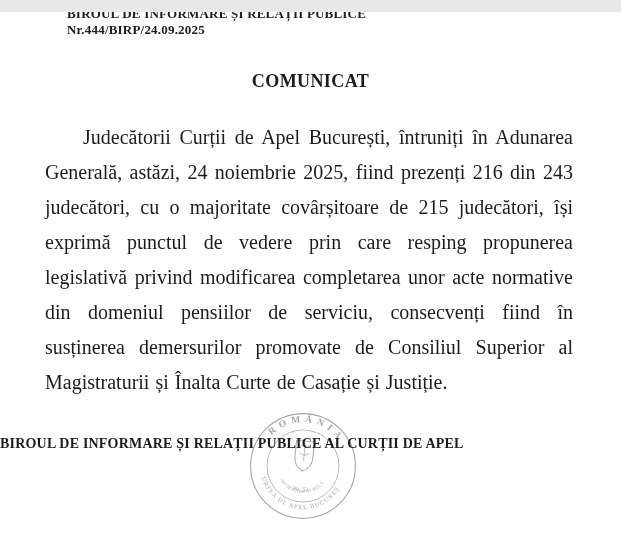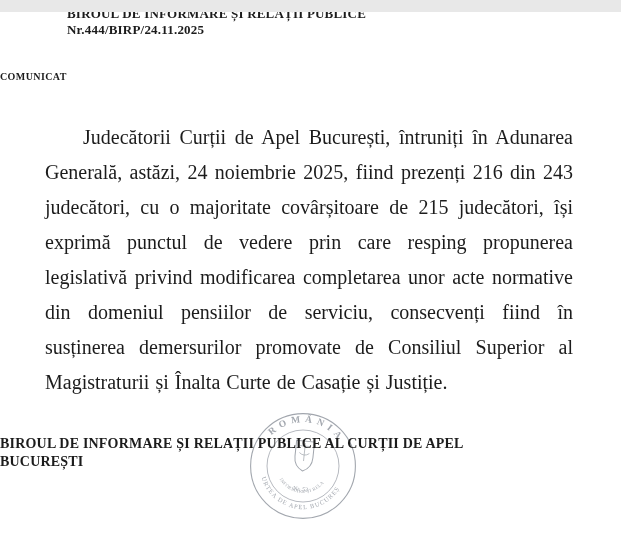--- a/index.html
+++ b/index.html
@@ -18,23 +18,23 @@
     top:-6px;left:67px;
     font-weight:bold;
     font-size:13px;
     line-height:15.5px;
     letter-spacing:.2px;
     white-space:nowrap;
   }
   .doc-title{
     position:absolute;
     top:59px;left:0;right:0;
-    text-align:left;
+    text-align:center;
     font-weight:bold;
-    font-size:10px;
+    font-size:18px;
     letter-spacing:.4px;
   }
   .doc-body{
     position:absolute;
     top:88px;left:45px;right:48px;
     font-size:20px;
     line-height:35px;
     text-align:justify;
     text-indent:38px;
     word-spacing:1px;
@@ -61,21 +61,21 @@
     fill:#8b919a;
   }
 </style>
 </head>
 <body>
 
 <div class="page">
 
   <div class="doc-header">
     <div>BIROUL DE INFORMARE ȘI RELAȚII PUBLICE</div>
-    <div>Nr.444/BIRP/24.11.2025</div>
+    <div>Nr.444/BIRP/24.09.2025</div>
   </div>
 
   <div class="doc-title">COMUNICAT</div>
 
   <p class="doc-body">Judecătorii Curții de Apel București, întruniți în Adunarea Generală, astăzi, 24 noiembrie 2025, fiind prezenți 216 din 243 judecători, cu o majoritate covârșitoare de 215 judecători, își exprimă punctul de vedere prin care resping propunerea legislativă privind modificarea completarea unor acte normative din domeniul pensiilor de serviciu, consecvenți fiind în susținerea demersurilor promovate de Consiliul Superior al Magistraturii și Înalta Curte de Casație și Justiție.</p>
 
   <svg class="stamp" viewBox="0 0 110 110" xmlns="http://www.w3.org/2000/svg">
     <g stroke="#8b919a" fill="none" stroke-width="1.1">
       <circle cx="55" cy="55" r="52.4"></circle>
       <circle cx="55" cy="55" r="36" stroke-width="0.8"></circle>
@@ -98,16 +98,15 @@
       <g stroke="#8b919a" fill="none" stroke-width="1">
         <path d="M 46 30 L 64 30 L 64 46 Q 64 56 55 60 Q 46 56 46 46 Z"></path>
         <path d="M 50 35 L 60 35 M 55 32 L 55 50 M 50 42 Q 55 46 60 42" stroke-width="0.7"></path>
       </g>
       <text x="55" y="80" font-size="6" text-anchor="middle">Nr. 52</text>
     </g>
   </svg>
 
   <div class="doc-footer">
     <div>BIROUL DE INFORMARE ȘI RELAȚII PUBLICE AL CURȚII DE APEL</div>
-    <div>BUCUREȘTI</div>
   </div>
 
 </div>
 
 </body></html>

